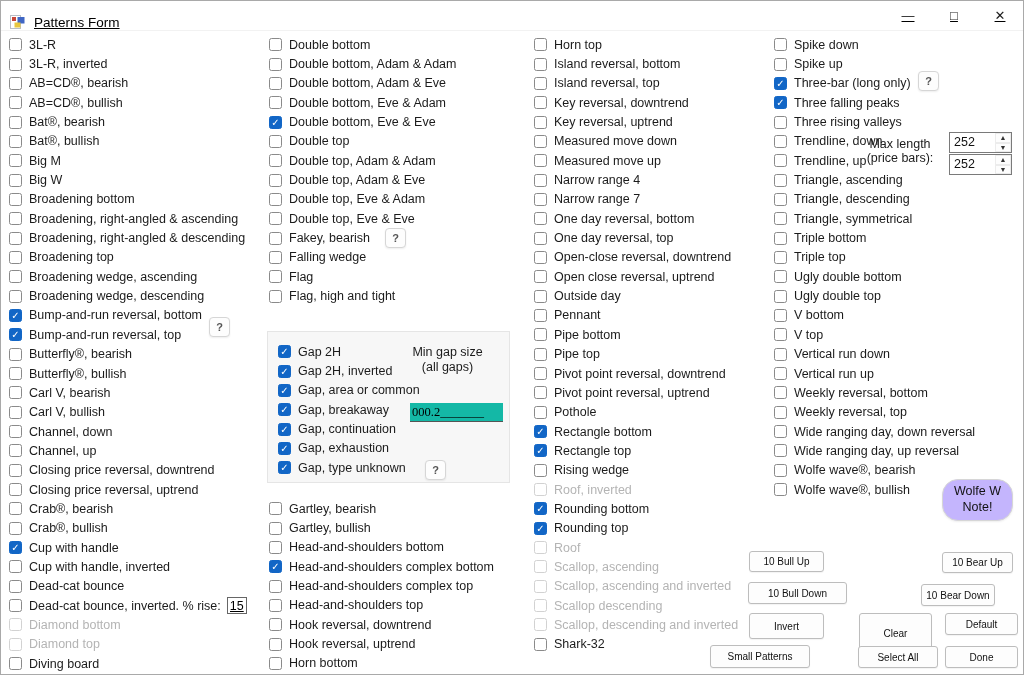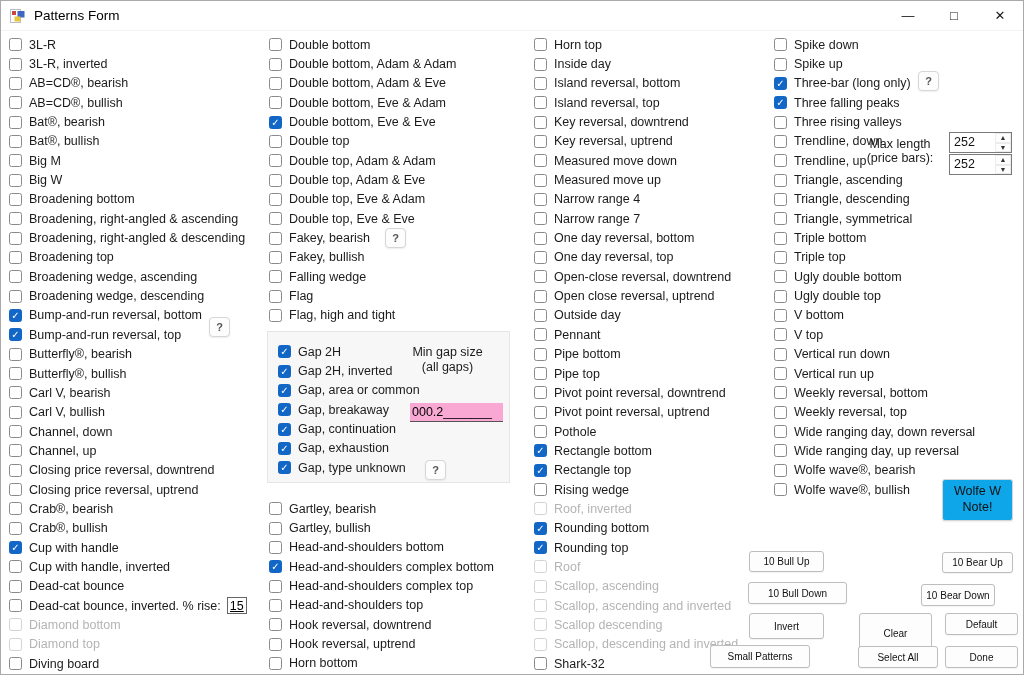--- a/index.html
+++ b/index.html
@@ -3,21 +3,21 @@
 <meta charset="utf-8">
 <style>
   * { box-sizing: border-box; }
   html,body { margin:0; padding:0; background:#888; }
   body { font-family:"Liberation Sans", sans-serif; }
   .window { position:relative; width:1024px; height:675px; background:#ffffff;
             border:1px solid #a9a9a9; overflow:hidden; }
 
   
   .titlebar { position:absolute; left:0; top:0; width:100%; height:30px;
-              background:#ffffff; display:flex; align-items:center; border-bottom:1px solid #f2f2f2; }
+              background:#ffffff; display:flex; align-items:flex-end; border-bottom:1px solid #f2f2f2;text-decoration:underline; }
   .title-icon { width:16px; height:16px; margin-left:9px; flex:none; }
   .title-text { margin-left:8px; font-size:13.5px; color:#000; }
   .win-controls { margin-left:auto; display:flex; height:100%; }
   .win-btn { width:46px; height:100%; display:flex; align-items:center; justify-content:center;
              font-size:13px; color:#1a1a1a; cursor:default; }
 
   
   .col { position:absolute; }
   .cb-row { height:19.35px; display:flex; align-items:center; white-space:nowrap; }
   .cb { width:13px; height:13px; flex:none; border:1px solid #8a8a8a; border-radius:2.5px;
@@ -35,40 +35,40 @@
               border:1px solid #d6d6d6; border-radius:4px; box-shadow:0 1px 2px rgba(0,0,0,.07);
               font-size:11px; font-weight:bold; color:#555; display:flex; align-items:center;
               justify-content:center; }
 
   
   .gap-box { position:absolute; left:266px; top:330px; width:243px; height:152px;
              background:#f7f7f7; border:1px solid #e5e5e5; }
   .gap-items { position:absolute; left:10px; top:10px; }
   .min-gap-label { position:absolute; left:122px; top:13px; width:115px; text-align:center;
                    font-size:12.5px; color:#1b1b1b; line-height:1.2; }
-  .gap-input { position:absolute; left:142px; top:71px; width:93px; height:19px; background:#f9a8d4;
-               border:none; border-bottom:1.5px solid #555; font-size:12.5px; font-family:Liberation Sans, sans-serif;
+  .gap-input { position:absolute; left:142px; top:71px; width:93px; height:19px; background:#14b8a6;
+               border:none; border-bottom:1.5px solid #555; font-size:12.5px; font-family:Liberation Serif, serif;
                padding:0 2px; }
 
   
   .maxlen-label { position:absolute; left:852px; top:136px; width:94px; text-align:center;
                   font-size:12.5px; color:#1b1b1b; line-height:1.15; }
   .spinner { position:absolute; left:948px; width:63px; height:21px; background:#fff;
              border:1px solid #7a7a7a; display:flex; }
   .spinner .num { flex:1; font-size:12.5px; padding:2px 0 0 4px; color:#111; }
   .spinner .arrows { width:16px; display:flex; flex-direction:column; }
   .spinner .arrows .arr { flex:1; font-size:7px; line-height:1; display:flex; align-items:center;
                           justify-content:center; color:#333; border:1px solid #ececec; background:#fdfdfd; }
 
   
   .act-btn { position:absolute; background:#fdfdfd; border:1px solid #bdbdbd; border-radius:3px;
              font-size:10px; color:#111; display:flex; align-items:center; justify-content:center;
              box-shadow:0 1px 1px rgba(0,0,0,.05); }
-  .wolfe-btn { position:absolute; left:941px; top:478px; width:71px; height:42px; background:#0ea5e9;
-               border:1px solid #d6d6d6; border-radius:3px; font-size:12.5px; color:#111;
+  .wolfe-btn { position:absolute; left:941px; top:478px; width:71px; height:42px; background:#c4b5fd;
+               border:1px solid #d6d6d6; border-radius:16px; font-size:12.5px; color:#111;
                display:flex; flex-direction:column; align-items:center; justify-content:center;
                line-height:1.25; box-shadow:0 1px 2px rgba(0,0,0,.07); }
 </style>
 </head>
 <body>
 
 <div class="window">
 
   <div class="titlebar">
     <svg class="title-icon" viewBox="0 0 16 16">
@@ -259,24 +259,20 @@
         <span class="cb"></span>
         <span class="cb-label">Double top, Eve &amp; Adam</span>
       </div>
       <div class="cb-row">
         <span class="cb"></span>
         <span class="cb-label">Double top, Eve &amp; Eve</span>
       </div>
       <div class="cb-row">
         <span class="cb"></span>
         <span class="cb-label">Fakey, bearish</span>
-      </div>
-      <div class="cb-row">
-        <span class="cb"></span>
-        <span class="cb-label">Fakey, bullish</span>
       </div>
       <div class="cb-row">
         <span class="cb"></span>
         <span class="cb-label">Falling wedge</span>
       </div>
       <div class="cb-row">
         <span class="cb"></span>
         <span class="cb-label">Flag</span>
       </div>
       <div class="cb-row">
@@ -364,24 +360,20 @@
       </div>
     </div>
 
   <div class="col" style="left:533px; top:34px;">
       <div class="cb-row">
         <span class="cb"></span>
         <span class="cb-label">Horn top</span>
       </div>
       <div class="cb-row">
         <span class="cb"></span>
-        <span class="cb-label">Inside day</span>
-      </div>
-      <div class="cb-row">
-        <span class="cb"></span>
         <span class="cb-label">Island reversal, bottom</span>
       </div>
       <div class="cb-row">
         <span class="cb"></span>
         <span class="cb-label">Island reversal, top</span>
       </div>
       <div class="cb-row">
         <span class="cb"></span>
         <span class="cb-label">Key reversal, downtrend</span>
       </div>

